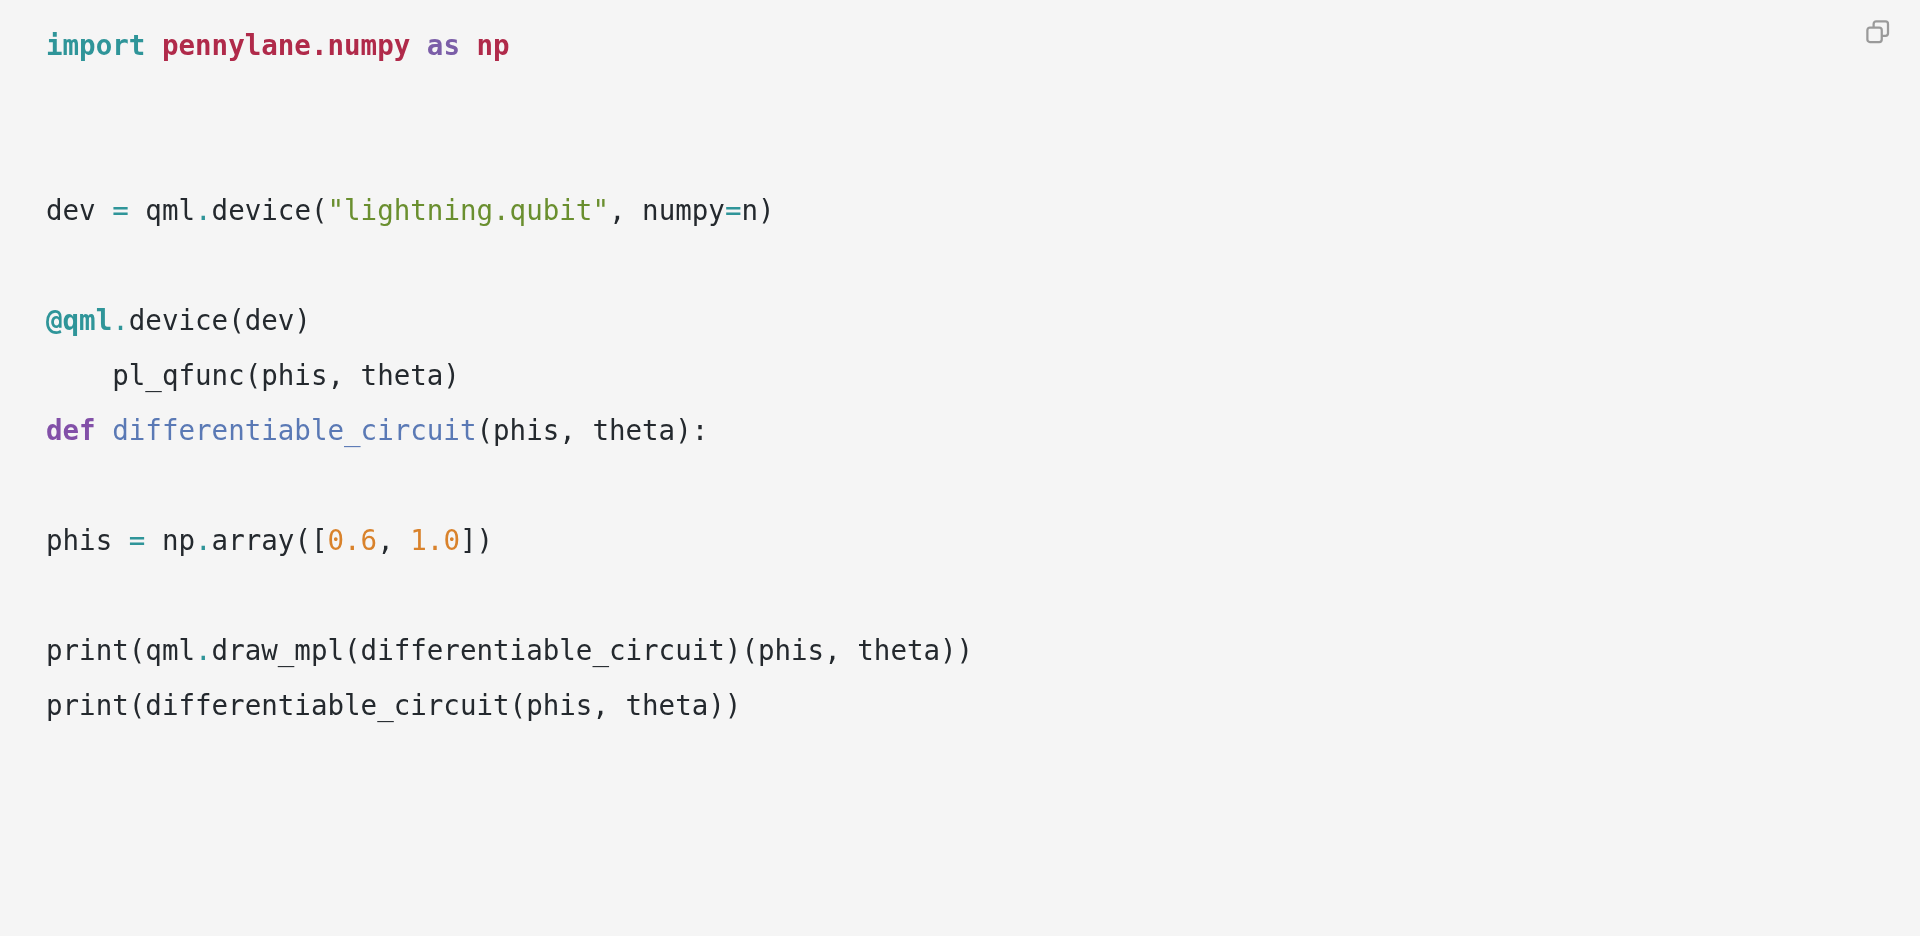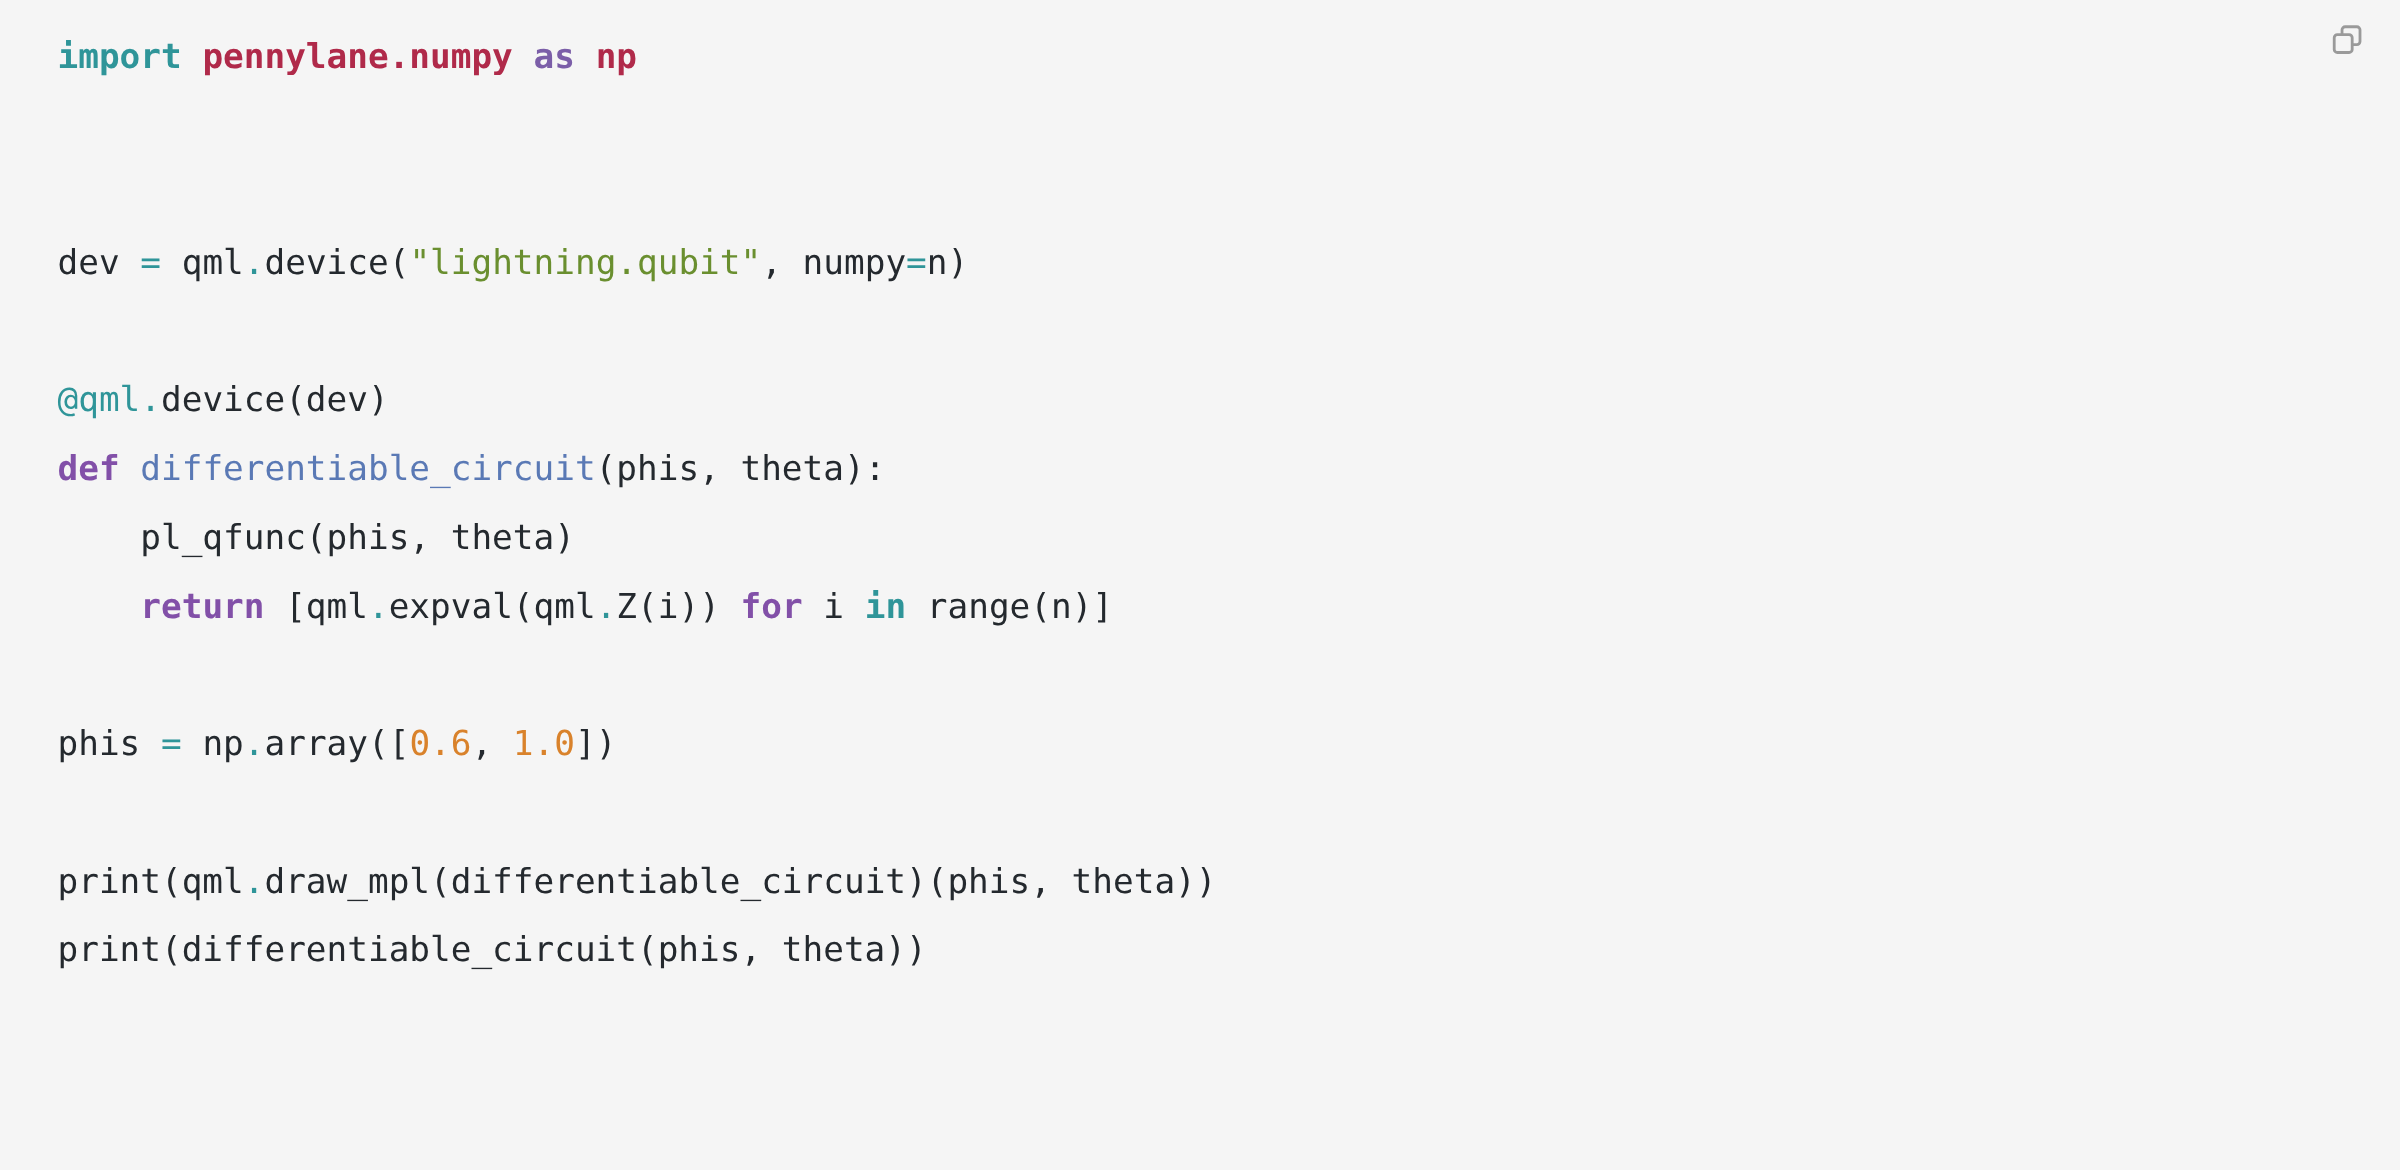--- a/index.html
+++ b/index.html
@@ -54,21 +54,21 @@
   }
 
   .ln { display: block; min-height: 55px; }
   .ln.blank { color: transparent; }
 
   
   .t-kw      { color: #2f9599; font-weight: 700; }  
   .t-kw2     { color: #8250a8; font-weight: 700; }  
   .t-as      { color: #7b5ea8; font-weight: 700; }  
   .t-module  { color: #b02a4a; font-weight: 700; }  
-  .t-deco    { color: #2f9599; font-weight: 400; }  
+  .t-deco    { color: #2f9599; font-weight: 700; }  
   .t-fn      { color: #5a79b5; }                    
   .t-str     { color: #6a8f2f; }                    
   .t-num     { color: #d9822b; }                    
   .t-op      { color: #2f9599; }                    
   .t-txt     { color: #24292e; }                    
 </style>
 </head>
 <body>
 
 <div id="code-block">
@@ -81,23 +81,22 @@
       </svg>
     </span>
   </button>
 
   <pre class="code" id="code-text"><span class="ln"><span class="t-kw">import</span><span class="t-txt"> </span><span class="t-module">pennylane.numpy</span><span class="t-txt"> </span><span class="t-as">as</span><span class="t-txt"> </span><span class="t-module">np</span>
 </span><span class="ln blank">
 </span><span class="ln blank">
 </span><span class="ln"><span class="t-txt">dev </span><span class="t-op">=</span><span class="t-txt"> qml</span><span class="t-op">.</span><span class="t-txt">device(</span><span class="t-str">"lightning.qubit"</span><span class="t-txt">, numpy</span><span class="t-op">=</span><span class="t-txt">n)</span>
 </span><span class="ln blank">
 </span><span class="ln"><span class="t-deco">@qml</span><span class="t-op">.</span><span class="t-txt">device(dev)</span>
+</span><span class="ln"><span class="t-txt">    pl_qfunc(phis, theta)</span>
 </span><span class="ln"><span class="t-kw2">def</span><span class="t-txt"> </span><span class="t-fn">differentiable_circuit</span><span class="t-txt">(phis, theta):</span>
-</span><span class="ln"><span class="t-txt">    pl_qfunc(phis, theta)</span>
-</span><span class="ln"><span class="t-txt">    </span><span class="t-kw2">return</span><span class="t-txt"> [qml</span><span class="t-op">.</span><span class="t-txt">expval(qml</span><span class="t-op">.</span><span class="t-txt">Z(i)) </span><span class="t-kw2">for</span><span class="t-txt"> i </span><span class="t-kw">in</span><span class="t-txt"> range(n)]</span>
 </span><span class="ln blank">
 </span><span class="ln"><span class="t-txt">phis </span><span class="t-op">=</span><span class="t-txt"> np</span><span class="t-op">.</span><span class="t-txt">array([</span><span class="t-num">0.6</span><span class="t-txt">, </span><span class="t-num">1.0</span><span class="t-txt">])</span>
 </span><span class="ln blank">
 </span><span class="ln"><span class="t-txt">print(qml</span><span class="t-op">.</span><span class="t-txt">draw_mpl(differentiable_circuit)(phis, theta))</span>
 </span><span class="ln"><span class="t-txt">print(differentiable_circuit(phis, theta))</span>
 </span></pre>
 
 </div>
 
 </body></html>

